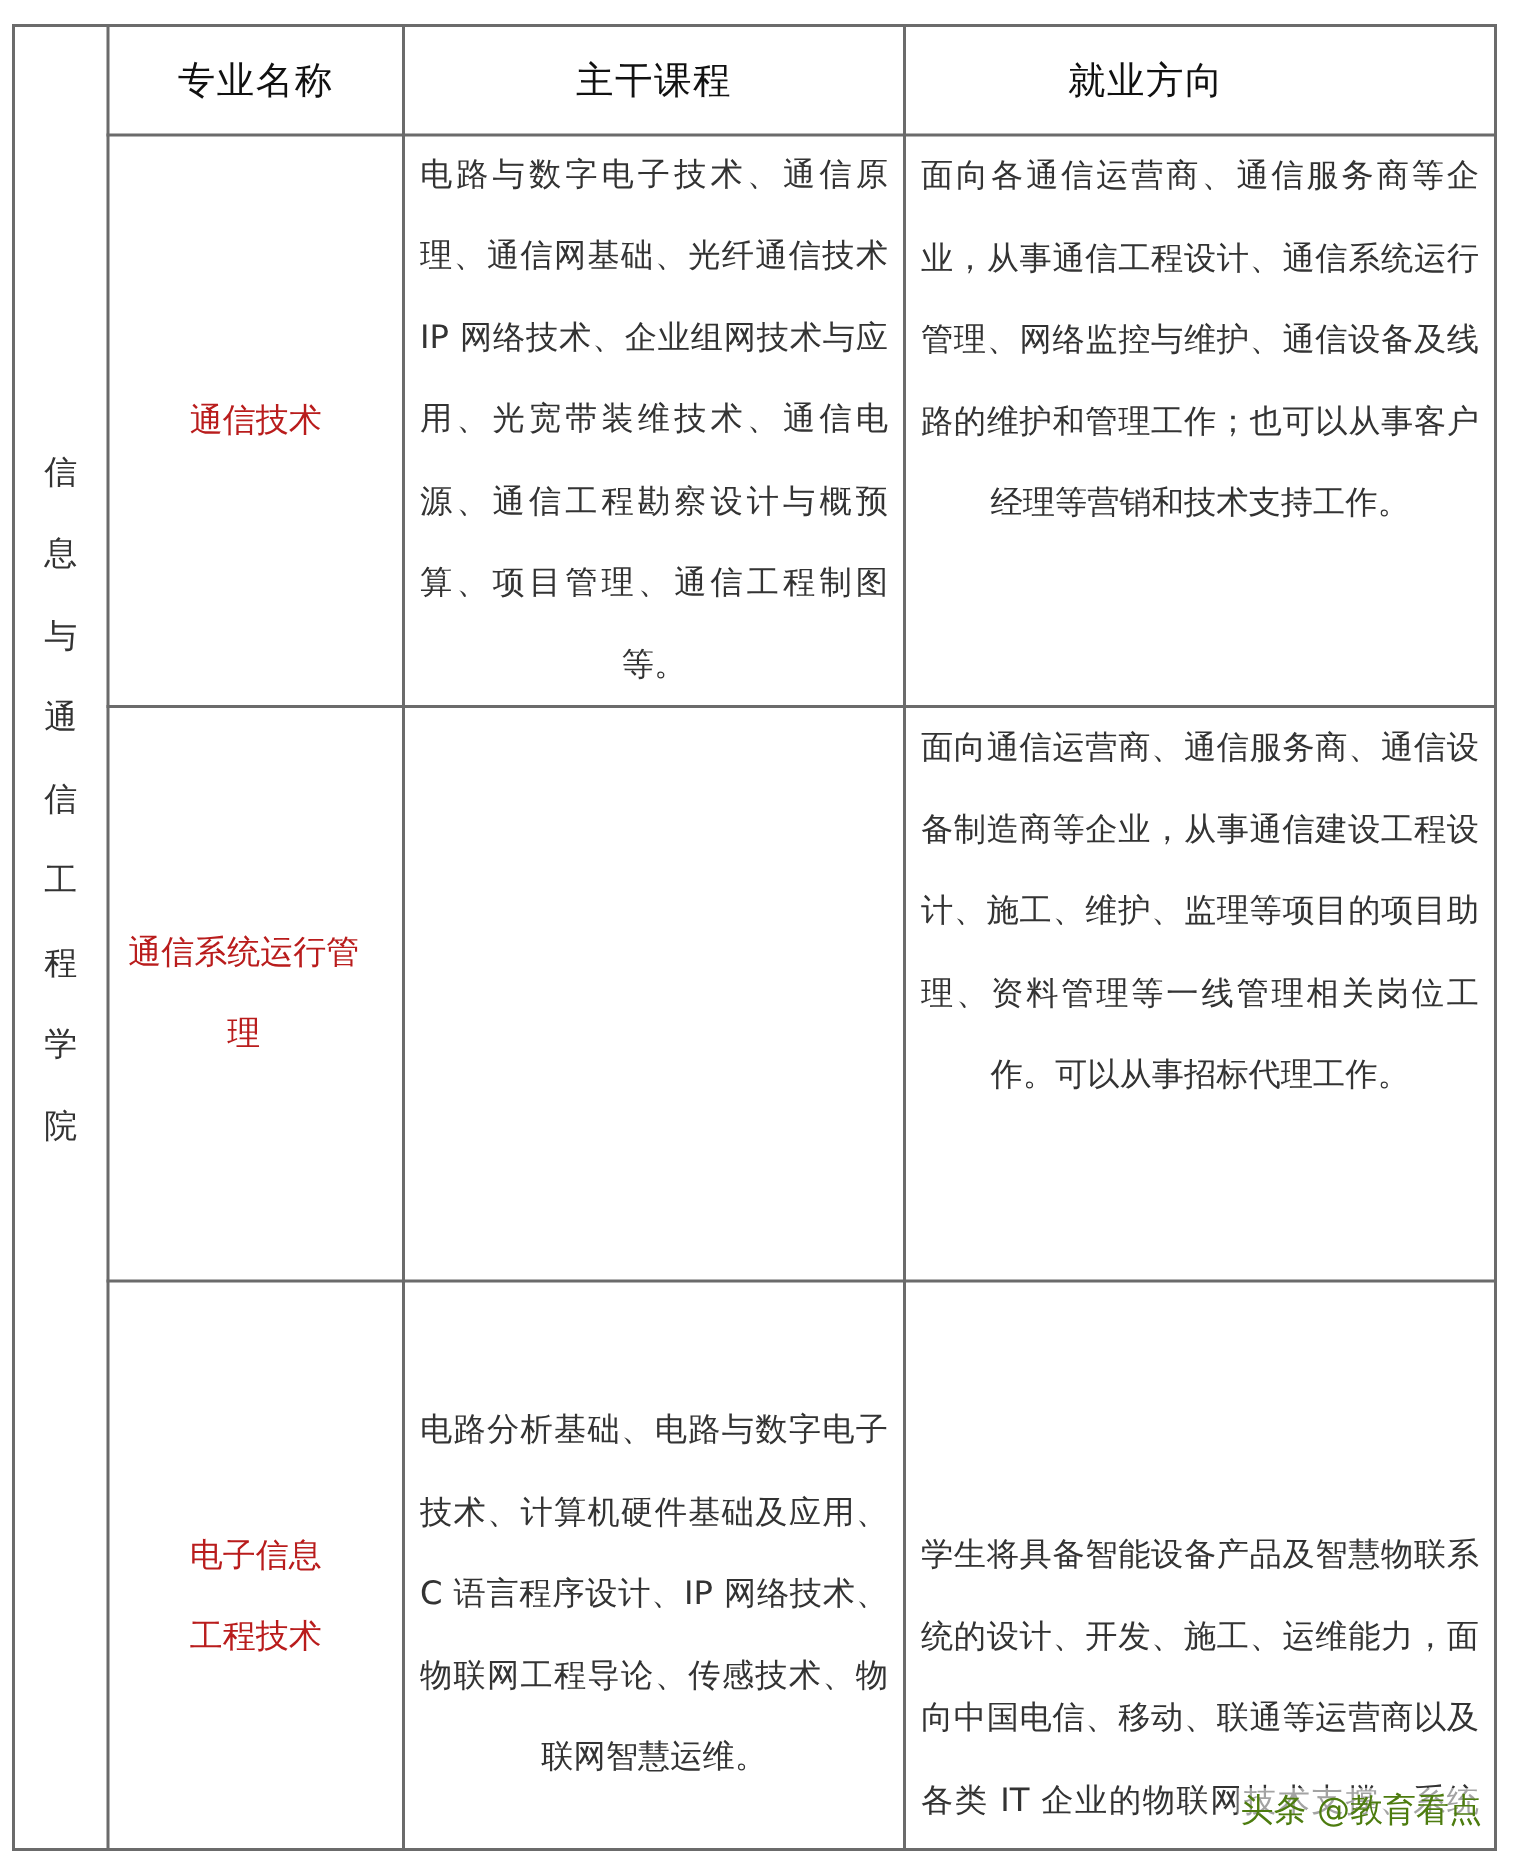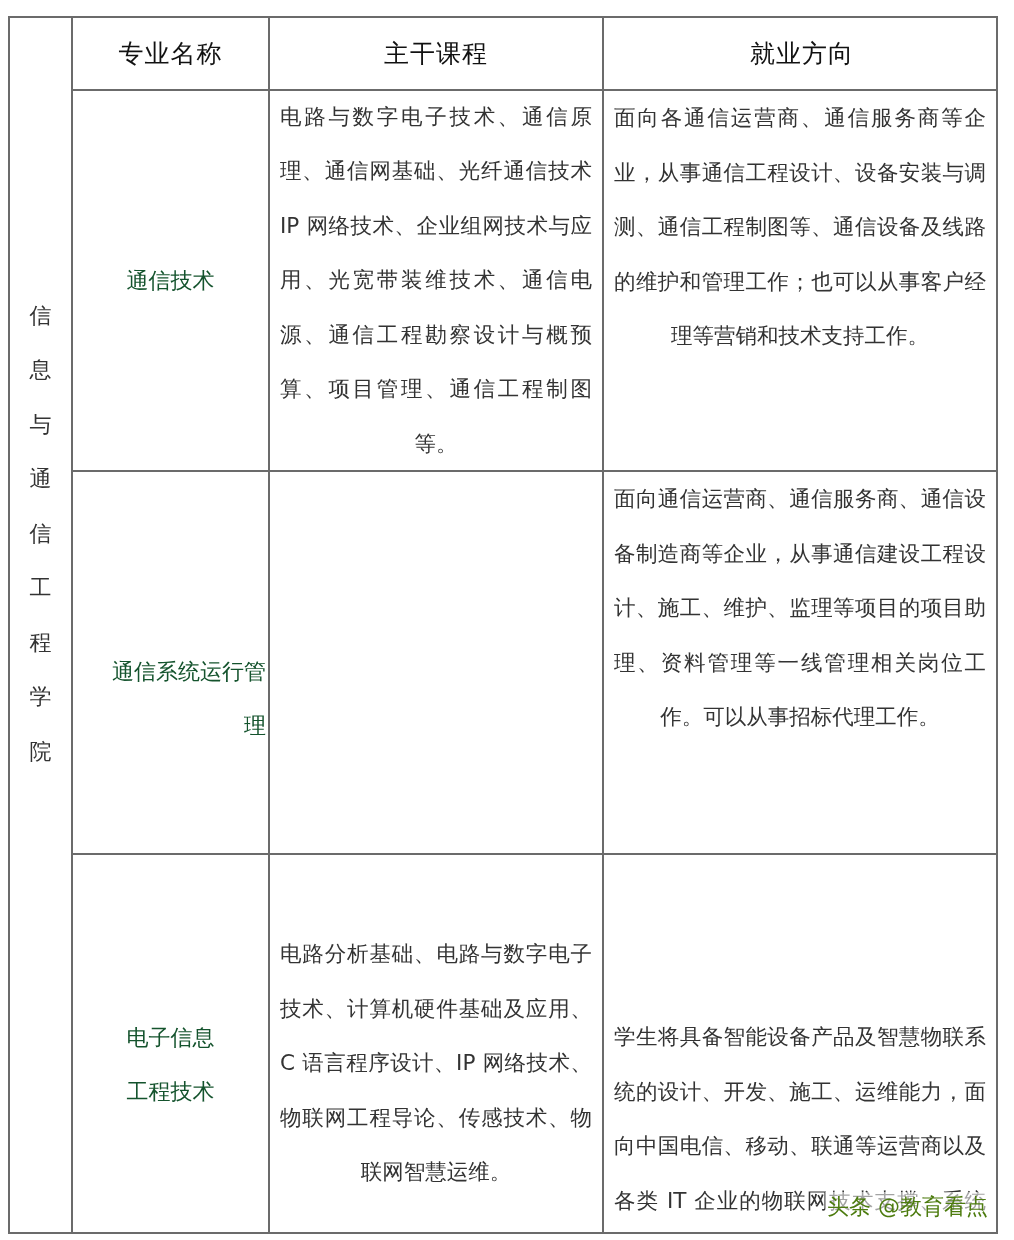--- a/index.html
+++ b/index.html
@@ -7,21 +7,21 @@
          font-family: "DejaVu Sans", "Liberation Sans", sans-serif; color: #2a2a2a; }
   .tbl { position: absolute; left: 8px; top: 16px; width: 990px; height: 1218px;
          border: 2px solid #6b6b6b; box-sizing: border-box; }
   .vline { position: absolute; top: 0; bottom: 0; width: 0; border-left: 2px solid #6b6b6b; }
   .hline { position: absolute; height: 0; border-top: 2px solid #6b6b6b; }
   .cell { position: absolute; box-sizing: border-box; display: flex; align-items: center;
           justify-content: center; text-align: center; }
   .hdr { font-weight: normal; font-size: 25px; color: #111; letter-spacing: 1px; }
   .college { flex-direction: column; font-size: 22px; color: #333; }
   .college span { display: block; height: 54.5px; line-height: 54.5px; }
-  .major { font-size: 22px; line-height: 54px; color: #14532d; padding: 0 10px; text-align: right; }
+  .major { font-size: 22px; line-height: 54px; color: #b91c1c; padding: 0 10px; }
   .body-text { font-size: 21.5px; line-height: 54.5px; color: #333; padding: 0 10px;
                text-align: justify; text-align-last: center; }
   .watermark { position: absolute; right: 24px; bottom: 18px; font-size: 22px; color: #4d7c0f;
                background: rgba(255,255,255,0.55); padding: 0 2px; }
 </style>
 </head>
 <body>
 
 <div class="tbl">
 
@@ -40,31 +40,31 @@
     <span>通</span>
     <span>信</span>
     <span>工</span>
     <span>程</span>
     <span>学</span>
     <span>院</span>
   </div>
 
   <div class="cell hdr" style="left:63px; top:0; width:195px; height:71px;">专业名称</div>
   <div class="cell hdr" style="left:260px; top:0; width:332px; height:71px;">主干课程</div>
-  <div class="cell hdr" style="left:596px; top:0; width:392px; height:71px;">就业方向</div>
+  <div class="cell hdr" style="left:558px; top:0; width:392px; height:71px;">就业方向</div>
 
   <div class="cell major" style="left:63px; top:73px; width:195px; height:379px;">通信技术</div>
   <div class="cell" style="left:260px; top:73px; width:332px; height:379px;">
     <div class="body-text">电路与数字电子技术、通信原理、通信网基础、光纤通信技术 IP 网络技术、企业组网技术与应用、光宽带装维技术、通信电源、通信工程勘察设计与概预算、项目管理、通信工程制图等。</div>
   </div>
   <div class="cell" style="left:594px; top:73px; width:392px; height:379px; align-items:flex-start; padding-top:0;">
-    <div class="body-text" style="padding-top:0">面向各通信运营商、通信服务商等企业，从事通信工程设计、设备安装与调测、通信工程制图等、通信设备及线路的维护和管理工作；也可以从事客户经理等营销和技术支持工作。</div>
+    <div class="body-text" style="padding-top:0">面向各通信运营商、通信服务商等企业，从事通信工程设计、通信系统运行管理、网络监控与维护、通信设备及线路的维护和管理工作；也可以从事客户经理等营销和技术支持工作。</div>
   </div>
 
-  <div class="cell major" style="left:71px; top:454px; width:195px; height:381px;margin-top:36px;">通信系统运行管理</div>
+  <div class="cell major" style="left:55px; top:454px; width:195px; height:381px;">通信系统运行管理</div>
   <div class="cell" style="left:594px; top:454px; width:392px; height:381px; align-items:flex-start;">
     <div class="body-text">面向通信运营商、通信服务商、通信设备制造商等企业，从事通信建设工程设计、施工、维护、监理等项目的项目助理、资料管理等一线管理相关岗位工作。可以从事招标代理工作。</div>
   </div>
 
   <div class="cell" style="left:63px; top:837px; width:195px; height:420px; flex-direction:column;">
     <span class="major">电子信息</span>
     <span class="major">工程技术</span>
   </div>
   <div class="cell" style="left:260px; top:837px; width:332px; height:377px;margin-top:20px;">
     <div class="body-text">电路分析基础、电路与数字电子技术、计算机硬件基础及应用、C 语言程序设计、IP 网络技术、物联网工程导论、传感技术、物联网智慧运维。</div>

